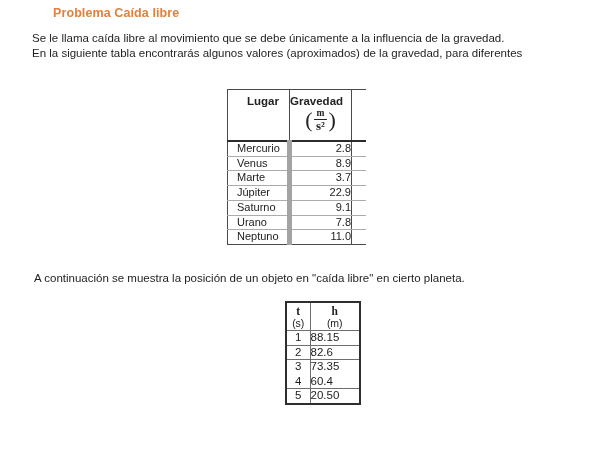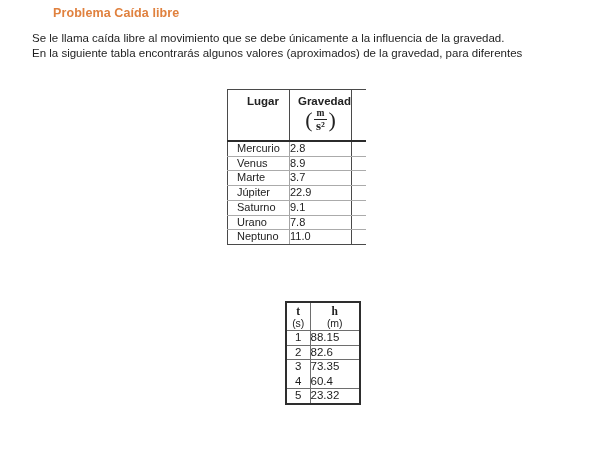--- a/index.html
+++ b/index.html
@@ -51,21 +51,21 @@
     height: 45px;
   }
   .gravity-table th.place-h {
     border-left: 1px solid #4a4a4a;
     text-align: center; padding: 5px 0 0 9px;
     font-weight: bold; font-size: 11.5px;
   }
   .gravity-table th.grav-h {
     border-left: 1px solid #4a4a4a;
     border-right: 1px solid #4a4a4a;
-    text-align: right; padding-top: 5px;
+    text-align: left; padding-top: 5px;
   }
   .grav-h-label { font-weight: bold; font-size: 11.5px; line-height: 12px; }
 
   .unit { margin-top: 2px; display: flex; justify-content: center; align-items: center; }
   .paren {
     font-family: "Liberation Serif", serif;
     font-size: 22px; font-weight: normal; line-height: 20px;
     color: #222;
   }
   .frac {
@@ -79,23 +79,23 @@
   .gravity-table tbody td {
     height: 13.7px; line-height: 13.7px;
     border-bottom: 1px solid #ababab;
     margin-top: 48px;
   }
   .gravity-table tbody td.place {
     border-left: 1px solid #4a4a4a;
     text-align: left; padding-left: 9px;
   }
   .gravity-table tbody td.grav {
-    border-left: 1px solid #a3a3a3;
+    border-left: 5px solid #a3a3a3;
     border-right: 1px solid #4a4a4a;
-    text-align: left;
+    text-align: right;
   }
   .gravity-table tbody tr:last-child td { border-bottom: 1px solid #4a4a4a; }
 
   
   .pos-table {
     position: absolute; left: 285px; top: 301px;
     border: 2px solid #2e2e2e;
     font-size: 11.5px; color: #1c1c1c;
   }
   .pos-table col.c-t { width: 24px; }
@@ -176,20 +176,21 @@
         <td class="ghost"></td>
       </tr>
       <tr>
         <td class="place">Neptuno</td>
         <td class="grav">11.0</td>
         <td class="ghost"></td>
       </tr>
     </tbody>
   </table>
 
+  <div class="para p2">A continuación se muestra la posición de un objeto en "caída libre" en cierto planeta.</div>
 
   <table class="pos-table">
     <colgroup>
         <col class="c-t">
         <col class="c-h">
       </colgroup>
     <thead>
       <tr>
         <th>
           <div class="pos-sym">t</div>
@@ -213,18 +214,18 @@
       <tr class="no-sep">
         <td class="t">3</td>
         <td class="h">73.35</td>
       </tr>
       <tr>
         <td class="t">4</td>
         <td class="h">60.4</td>
       </tr>
       <tr>
         <td class="t">5</td>
-        <td class="h">23.32</td>
+        <td class="h">20.50</td>
       </tr>
     </tbody>
   </table>
 
 </div>
 
 </body></html>

